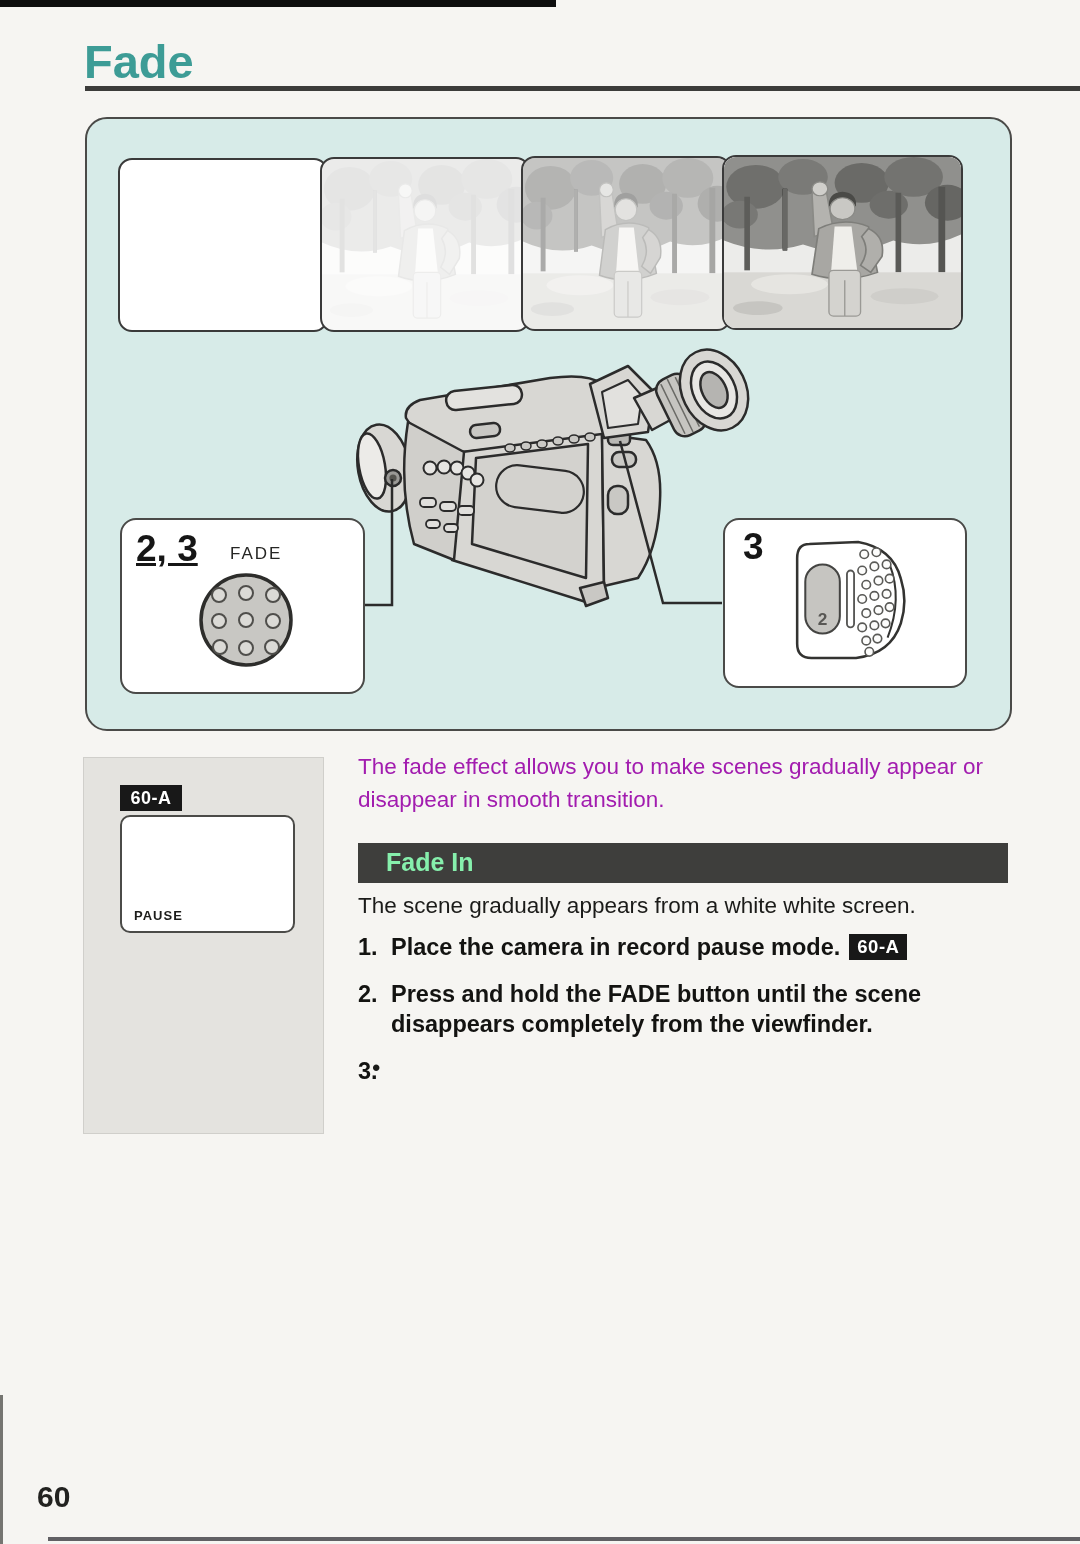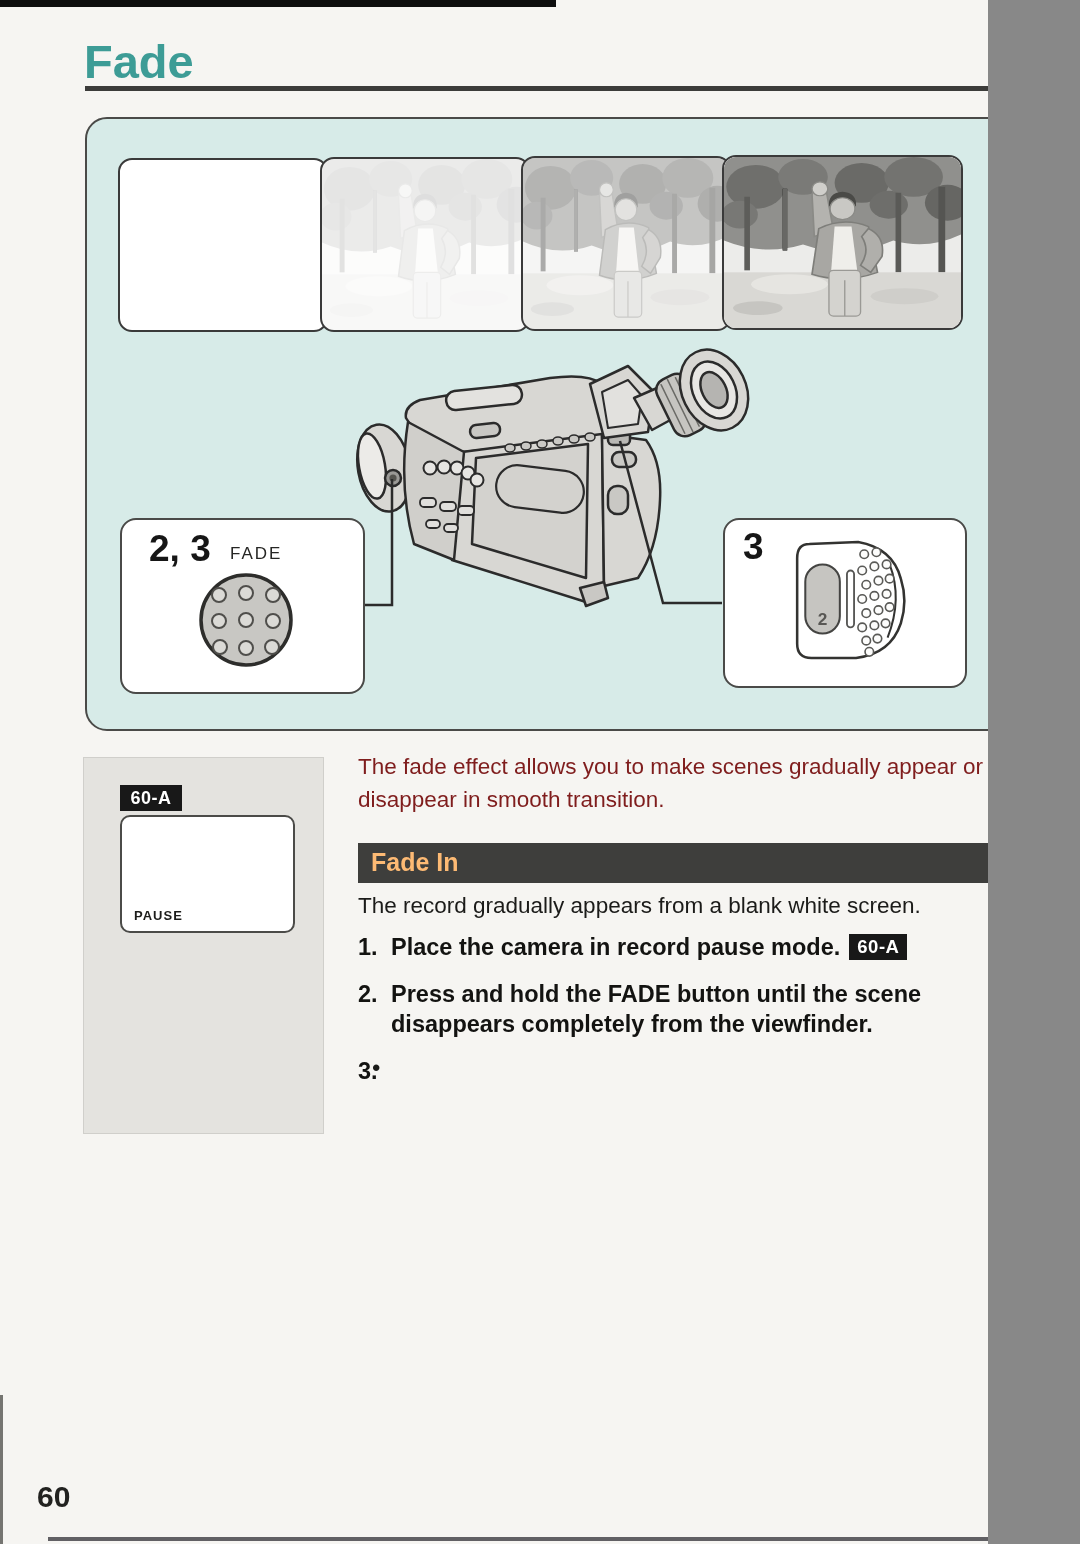--- a/index.html
+++ b/index.html
@@ -1,17 +1,17 @@
 <!DOCTYPE html>
 <html><head>
 <meta charset="utf-8">
 <style>
   html,body{margin:0;padding:0;background:#888;}
   #page{
-    position:relative;width:988px;height:1544px;
+    position:relative;width:1080px;height:1544px;
     background:#f6f5f2;overflow:hidden;
     font-family:"Liberation Sans", sans-serif;color:#1d1d1b;
   }
   
   .scan-top{position:absolute;left:0;top:0;width:556px;height:7px;background:#0e0e0e;}
   .scan-left{position:absolute;left:0;top:1395px;width:3px;height:149px;background:#4a4a46;opacity:.75;}
   .scan-bottom{position:absolute;left:48px;top:1537px;width:1032px;height:4px;background:#46454b;opacity:.85;}
 
   
   .page-title{position:absolute;left:84px;top:34px;font-size:47px;font-weight:bold;
@@ -26,41 +26,41 @@
   .frame svg{display:block;width:100%;height:100%;}
   .f1{left:118px;top:158px;width:206px;height:170px;}
   .f2{left:320px;top:157px;width:206px;height:171px;}
   .f3{left:521px;top:156px;width:206px;height:171px;}
   .f4{left:722px;top:155px;width:237px;height:171px;}
 
   .callout{position:absolute;background:#fff;border:2px solid #4a4a48;border-radius:16px;}
   .callout-left{left:120px;top:518px;width:241px;height:172px;}
   .callout-right{left:723px;top:518px;width:240px;height:166px;}
   .step-ref{position:absolute;font-weight:bold;font-size:37px;color:#161616;}
-  .ref-23{left:27px;top:8px;}
+  .ref-23{left:14px;top:8px;text-decoration:underline;}
   .ref-3{left:18px;top:6px;}
   .fade-label{position:absolute;left:108px;top:24px;font-size:17px;letter-spacing:2px;color:#262624;}
 
   svg.overlay{position:absolute;left:0;top:0;width:1080px;height:1544px;pointer-events:none;}
 
   
   .sidebar{position:absolute;left:83px;top:757px;width:239px;height:375px;background:#e4e3df;
     border:1px solid #d0cfcb;}
   .ref-badge{position:absolute;left:36px;top:27px;width:62px;height:26px;background:#181818;
     color:#fff;font-weight:bold;font-size:18px;text-align:center;line-height:26px;letter-spacing:.5px;}
   .vf-box{position:absolute;left:36px;top:57px;width:171px;height:114px;background:#fff;
     border:2px solid #4b4b48;border-radius:10px;}
   .vf-label{position:absolute;left:12px;bottom:8px;font-weight:bold;font-size:13px;
     letter-spacing:1px;color:#1c1c1a;margin-top:43px;}
 
   
   .intro{position:absolute;left:358px;top:750px;font-size:22.5px;line-height:33px;
-    white-space:pre;color:#7f1d1d;}
+    white-space:pre;color:#a21caf;}
   .section-bar{position:absolute;left:358px;top:843px;width:650px;height:40px;background:#3e3e3c;}
-  .section-bar span{display:block;padding:5px 0 0 13px;color:#fdba74;font-weight:bold;font-size:25px;}
+  .section-bar span{display:block;padding:5px 0 0 28px;color:#86efac;font-weight:bold;font-size:25px;}
   .section-sub{position:absolute;left:358px;top:893px;font-size:22.5px;color:#1b1b19;}
 
   .steps{position:absolute;left:358px;top:932px;width:680px;}
   .step{position:relative;padding-left:33px;margin-bottom:17px;
     font-weight:bold;font-size:23.5px;line-height:30px;color:#131311;}
   .step .num{position:absolute;left:0;top:0;}
   .step .txt{white-space:pre;}
   .inline-badge{display:inline-block;background:#181818;color:#fff;font-weight:bold;
     font-size:18.5px;line-height:26px;padding:0 8px;margin-left:9px;vertical-align:2px;letter-spacing:.5px;}
   .bullet{position:relative;padding-left:33px;margin-top:4px;font-size:21.5px;
@@ -256,21 +256,21 @@
     </div>
   </div>
 
   <div class="intro">The fade effect allows you to make scenes gradually appear or
 disappear in smooth transition.</div>
 
   <div class="section-bar">
     <span>Fade In</span>
   </div>
 
-  <div class="section-sub">The record gradually appears from a blank white screen.</div>
+  <div class="section-sub">The scene gradually appears from a white white screen.</div>
 
   <div class="steps">
     <div class="step">
       <span class="num">1.</span><span class="txt">Place the camera in record pause mode.</span><span class="inline-badge">60-A</span>
     </div>
     <div class="step">
       <span class="num">2.</span><span class="txt">Press and hold the FADE button until the scene
 disappears completely from the viewfinder.</span>
     </div>
     <div class="step">

